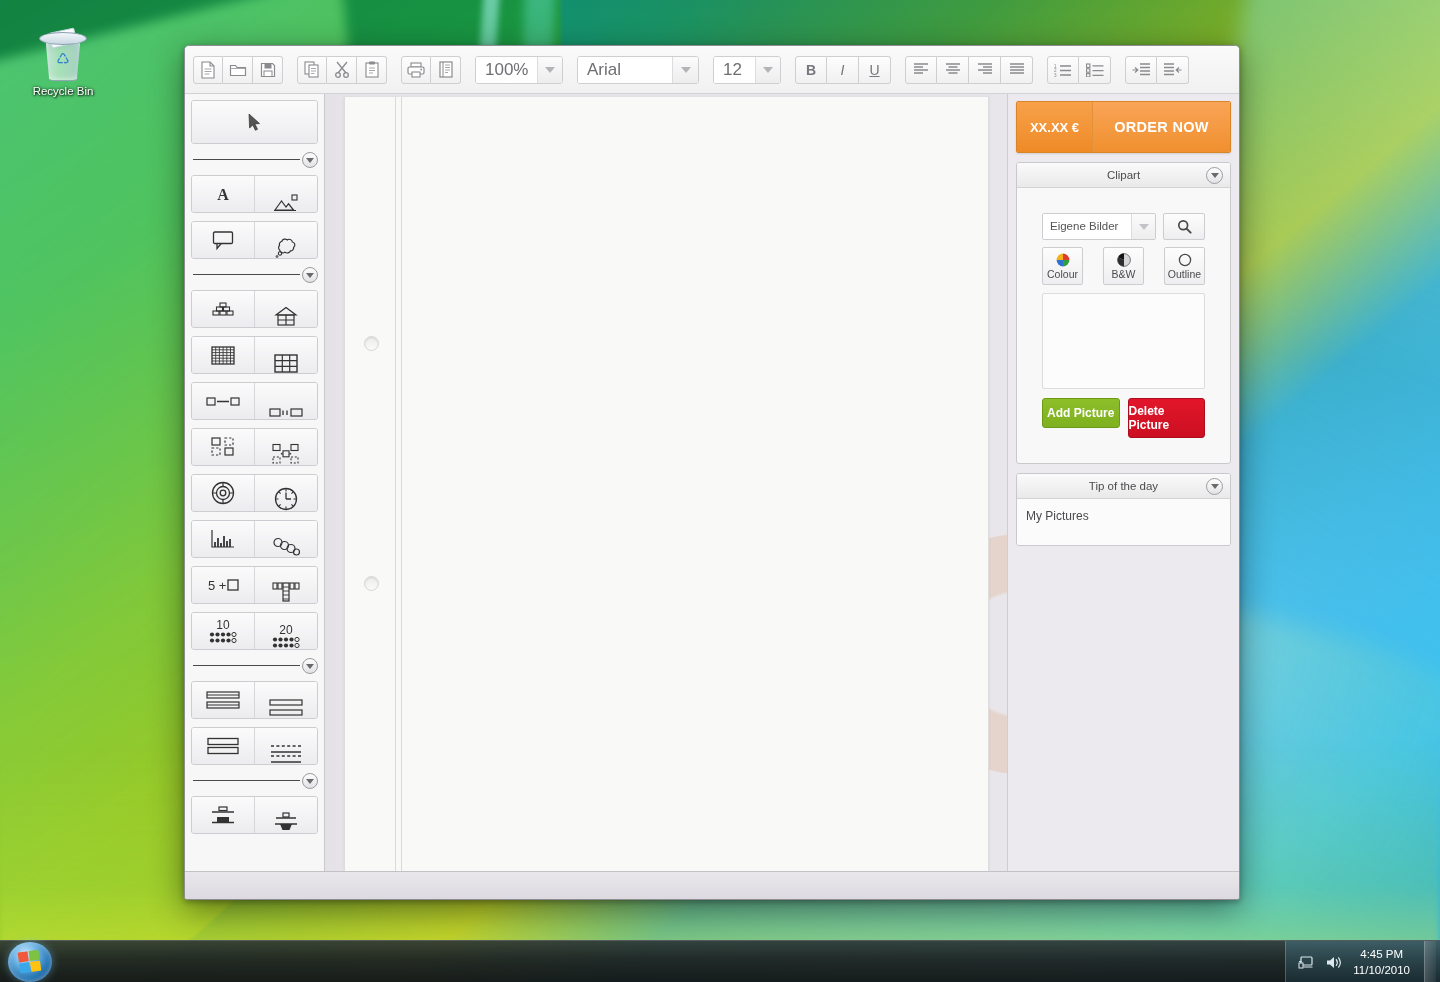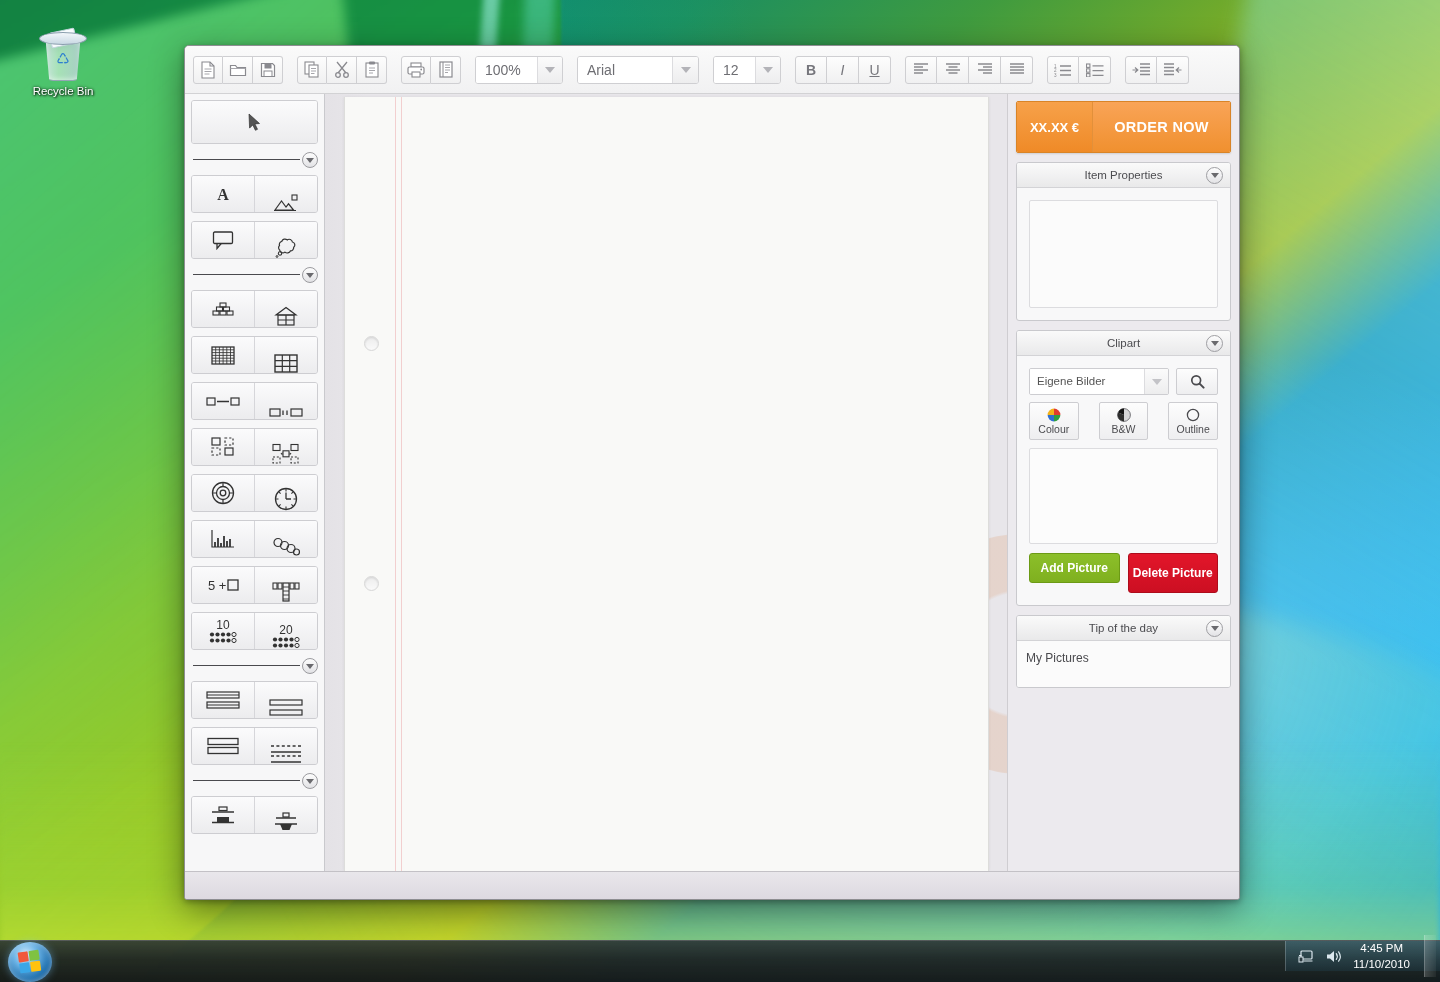--- a/index.html
+++ b/index.html
@@ -142,21 +142,21 @@
   .tb-group .tb-btn:first-child { border-radius: 3px 0 0 3px; }
   .tb-group .tb-btn:last-child  { border-radius: 0 3px 3px 0; }
   .tb-btn svg { display: block; }
 
   .combo {
     display: flex; align-items: center; height: 28px;
     border: 1px solid #cfcfd2; border-radius: 3px; overflow: hidden;
     background: #fff;
   }
   .combo .cv {
-    font-size: 14px; color: #6e6e73; padding: 0 9px; line-height: 26px;
+    font-size: 17px; color: #6e6e73; padding: 0 9px; line-height: 26px;
     white-space: nowrap; overflow: hidden; background: #fff;
   }
   .combo .carrow {
     width: 26px; height: 26px; background: linear-gradient(to bottom,#fbfbfb,#ededee);
     border-left: 1px solid #dcdcdf;
     display: flex; align-items: center; justify-content: center;
   }
   .tri-down {
     width: 0; height: 0; border-left: 5px solid transparent;
     border-right: 5px solid transparent; border-top: 6px solid #b3b3b8;
@@ -282,21 +282,21 @@
     border-bottom: 1px solid #d3d3d6;
     display: flex; align-items: center; justify-content: center;
   }
   .panel-title { font-size: 11.5px; color: #4c4c50; }
   .panel-toggle {
     position: absolute; right: 7px; top: 4px; width: 17px; height: 17px;
     border-radius: 50%; border: 1px solid #9e9ea2;
     background: linear-gradient(to bottom,#fdfdfd,#e3e3e6);
     display: flex; align-items: center; justify-content: center; cursor: default;
   }
-  .panel-body { padding: 12px; }
+  .panel-body { padding: 25px; }
 
   #item-props-box {
     height: 108px; background: #fbfbfb; border: 1px solid #dcdcdf; border-radius: 2px;
   }
 
   .clip-row1 { display: flex; gap: 7px; margin-bottom: 7px; }
   #clip-select {
     flex: 1; display: flex; height: 27px; border: 1px solid #cdcdd1;
     border-radius: 2px; overflow: hidden; background: #fff;
   }
@@ -368,21 +368,21 @@
     display: flex; align-items: center; justify-content: center; cursor: default;
   }
   .orb-flag { width: 22px; height: 22px; position: relative; transform: rotate(-8deg); }
   .orb-q { position: absolute; width: 10px; height: 10px; border-radius: 1px; }
   #oq1 { left: 0; top: 0; background: #f0593c; }
   #oq2 { left: 11px; top: 0; background: #7fc241; }
   #oq3 { left: 0; top: 11px; background: #3aa7e8; }
   #oq4 { left: 11px; top: 11px; background: #ffc20e; }
 
   #tray {
-    position: absolute; right: 0; top: 0; height: 30px;
+    position: absolute; right: 0; top: 0; height: 42px;
     display: flex; align-items: center; gap: 10px; padding-right: 4px;
     background: linear-gradient(to bottom, rgba(70,115,130,0.55), rgba(30,55,65,0.55));
     border-left: 1px solid rgba(255,255,255,0.22);
     padding-left: 12px;
   }
   .tray-icon { color: #e4eef2; display: flex; align-items: center; cursor: default; }
   #clock { text-align: center; color: #fff; font-size: 11.5px; line-height: 16px; cursor: default; }
   #show-desktop {
     width: 12px; height: 42px;
     background: linear-gradient(to right, rgba(255,255,255,0.18), rgba(255,255,255,0.05));
@@ -903,31 +903,20 @@
         </div>
       </div>
 
       <div id="right-panel">
 
         <div id="order-bar">
           <div id="order-price">XX.XX €</div>
           <div id="order-now">ORDER NOW</div>
         </div>
 
-        <div class="panel">
-          <div class="panel-head">
-            <div class="panel-title">Item Properties</div>
-            <div class="panel-toggle">
-                <i class="tri" style="width:0;height:0;border-left:4px solid transparent;border-right:4px solid transparent;border-top:5px solid #6a6a6e;"></i>
-              </div>
-          </div>
-          <div class="panel-body">
-            <div id="item-props-box"></div>
-          </div>
-        </div>
 
         <div class="panel">
           <div class="panel-head">
             <div class="panel-title">Clipart</div>
             <div class="panel-toggle">
                 <i class="tri" style="width:0;height:0;border-left:4px solid transparent;border-right:4px solid transparent;border-top:5px solid #6a6a6e;"></i>
               </div>
           </div>
           <div class="panel-body">
 

